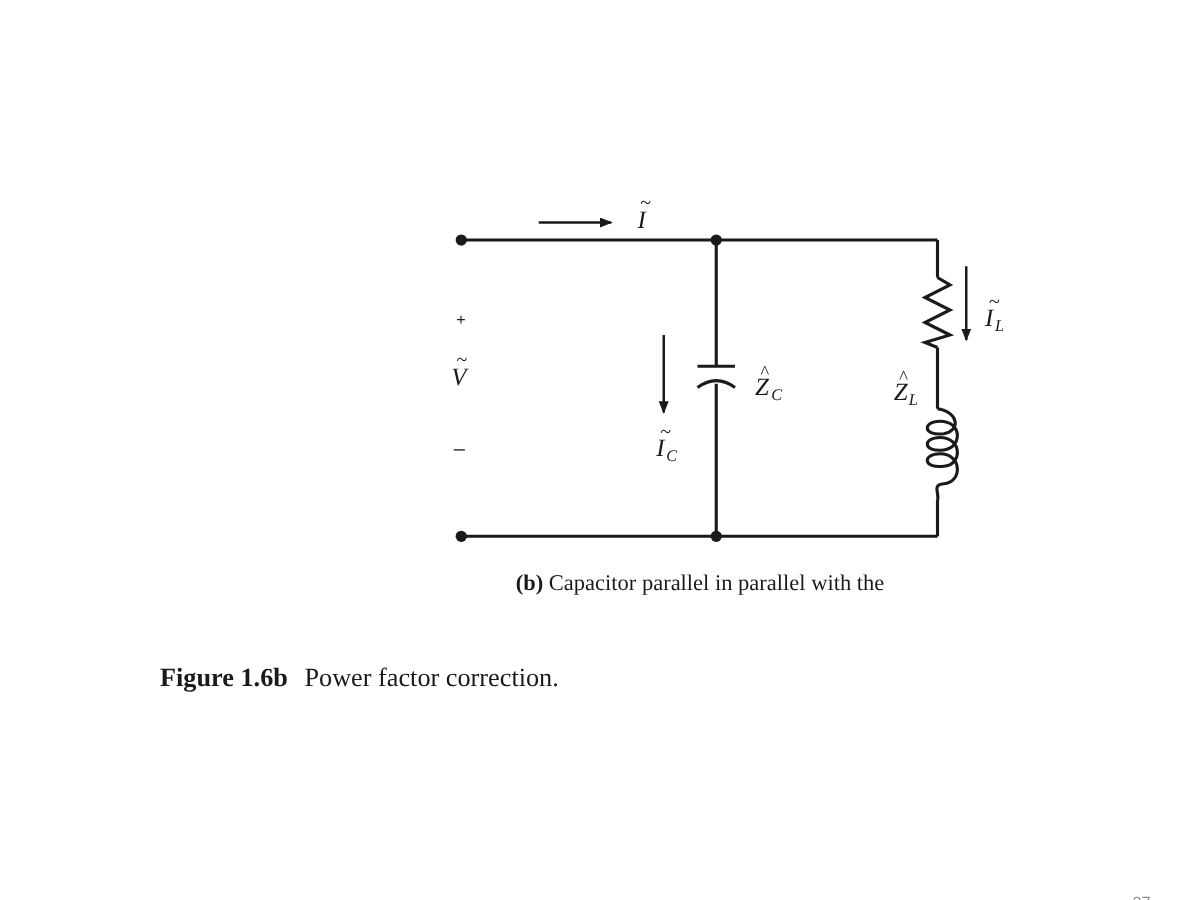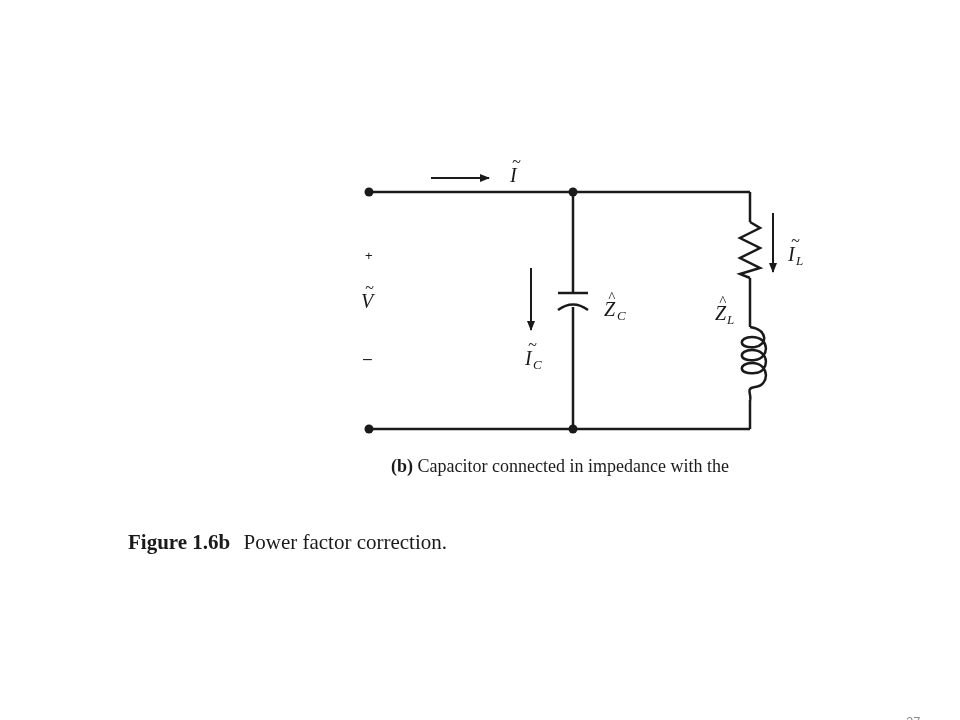--- a/index.html
+++ b/index.html
@@ -89,21 +89,21 @@
   <g>
     <text class="lbl" x="719" y="306" font-size="15">^</text>
     <text class="lbl" x="715" y="320" font-size="20">Z</text>
     <text class="sub" x="727" y="324">L</text>
   </g>
 </svg>
 
 <div class="caption">
   <div>
     <b>(b)</b>
-    <span>Capacitor connected in impedance with the</span>
+    <span>Capacitor parallel in parallel with the</span>
   </div>
 </div>
 
 <div class="figtitle">
   <span class="fnum">Figure 1.6b</span>
   <span>Power factor correction.</span>
 </div>
 
 <div class="pagenum">27</div>
 

